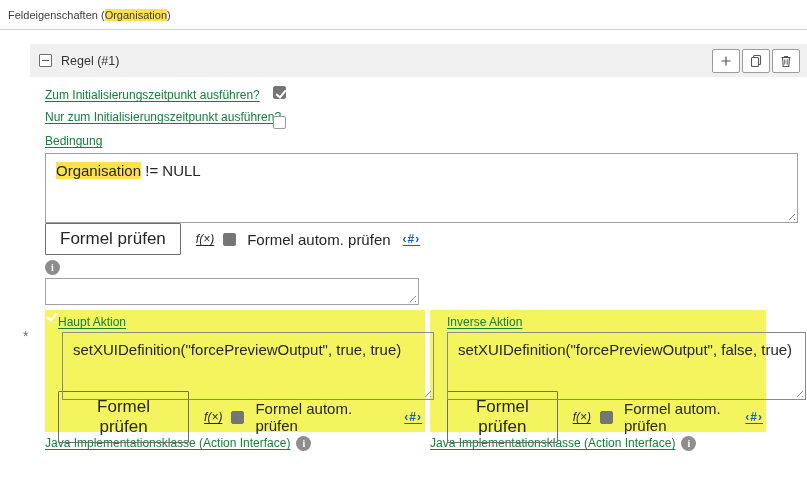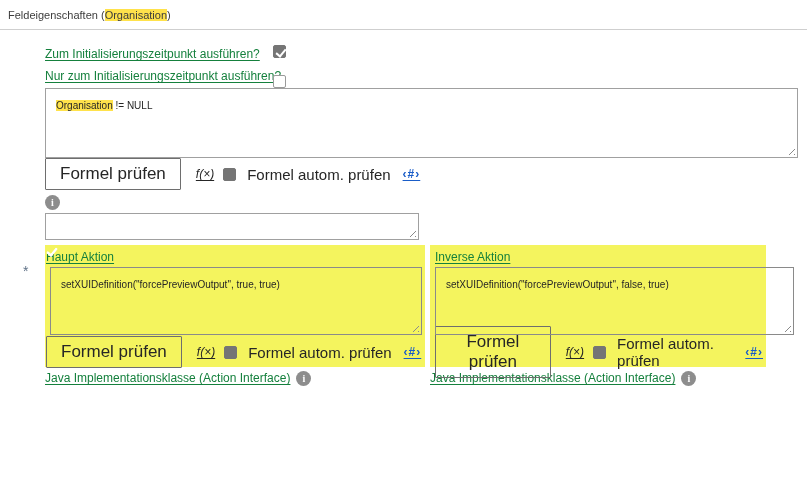--- a/index.html
+++ b/index.html
@@ -56,21 +56,21 @@
   }
   .cb-row .checkbox{top:1px;}
   .cb-row.mid .checkbox{top:9px;}
   .cb-row.last .checkbox{top:2px;}
 
   .field-label{margin-top:9px;font-size:12px;}
   .label-row{margin-top:8px;display:flex;align-items:center;gap:6px;}
 
   .editor{
     position:relative;margin-top:4px;width:753px;height:70px;box-sizing:border-box;
-    border:1px solid #a0a0a0;background:#fff;font-size:10px;line-height:15px;
+    border:1px solid #a0a0a0;background:#fff;font-size:15px;line-height:15px;
     padding:9px 10px;white-space:pre-wrap;
   }
   .grip{
     position:absolute;right:2px;bottom:2px;width:9px;height:9px;
     background:repeating-linear-gradient(135deg,#8a8a8a 0 1px,transparent 1px 4px);
     clip-path:polygon(100% 0,100% 100%,0 100%);
   }
 
   .formula-row{margin-top:3px;display:flex;align-items:center;height:26px;}
   .btn{
@@ -99,21 +99,21 @@
     position:relative;margin-top:3px;width:374px;height:27px;box-sizing:border-box;
     border:1px solid #a0a0a0;background:#fff;
   }
 
   
   .actions-row{margin-top:5px;display:flex;gap:5px;position:relative;}
   .required-marker{
     position:absolute;left:-22px;top:18px;font-size:14px;color:#5f7186;
   }
   .action-col{
-    background:#f4f45e;box-sizing:border-box;padding:2px 3px 2px 0;
+    background:#f4f45e;box-sizing:border-box;padding:2px 3px 2px 12px;
   }
   .action-col.left{width:380px;}
   .action-col.right{width:336px;}
   .action-col .lbl{margin-left:1px;}
   .action-col.right .lbl{margin-left:5px;}
   .action-col .editor{
     margin-left:5px;margin-top:2px;height:68px;background:transparent;border-color:#8a8a8a;
   }
   .action-col.left .editor{width:372px;}
   .action-col.right .editor{width:359px;}
@@ -127,32 +127,60 @@
 </head>
 <body>
 
 <div class="page-title">
   <span>Feldeigenschaften (</span><mark class="hl">Organisation</mark><span>)</span>
 </div>
 <div class="divider"></div>
 
 <section class="panel">
 
+  <div class="panel-header">
+    <span class="collapse-box"></span>
+    <span class="panel-title">Regel (#1)</span>
+    <div class="header-buttons">
+      <button class="icon-btn">
+        <svg width="14" height="14" viewBox="0 0 14 14">
+            <path d="M7 2.5v9M2.5 7h9" stroke="#555" stroke-width="1.2" fill="none"></path>
+          </svg>
+      </button>
+      <button class="icon-btn">
+        <svg width="14" height="14" viewBox="0 0 14 14">
+            <rect x="4.5" y="1.5" width="7" height="9" rx="1" fill="none" stroke="#555" stroke-width="1.1"></rect>
+            <rect x="2.5" y="3.5" width="7" height="9" rx="1" fill="#fff" stroke="#555" stroke-width="1.1"></rect>
+          </svg>
+      </button>
+      <button class="icon-btn">
+        <svg width="14" height="14" viewBox="0 0 14 14">
+            <path d="M2.5 3.5h9" stroke="#555" stroke-width="1.1"></path>
+            <path d="M5.5 3.5v-1h3v1" stroke="#555" stroke-width="1.1" fill="none"></path>
+            <path d="M3.5 3.5l.7 9h5.6l.7-9" stroke="#555" stroke-width="1.1" fill="none"></path>
+            <path d="M5.8 5.5v5M8.2 5.5v5" stroke="#555" stroke-width="1"></path>
+          </svg>
+      </button>
+    </div>
+  </div>
 
   <div class="panel-body">
 
     <div class="cb-row first">
       <span class="lbl">Zum Initialisierungszeitpunkt ausführen?</span>
       <span class="checkbox checked"></span>
     </div>
     <div class="cb-row mid">
       <span class="lbl">Nur zum Initialisierungszeitpunkt ausführen?</span>
       <span class="checkbox"></span>
     </div>
 
+    <div class="field-label">
+      <span class="lbl">Bedingung</span>
+    </div>
     <div class="editor"><mark class="hl">Organisation</mark><span> != NULL</span><span class="grip"></span></div>
 
     <div class="formula-row">
       <button class="btn">Formel prüfen</button>
       <span class="fx-link">f(×)</span>
       <span class="checkbox checked inline"></span>
       <span class="auto-label">Formel autom. prüfen</span>
       <span class="hash-link">‹#›</span>
     </div>
 

